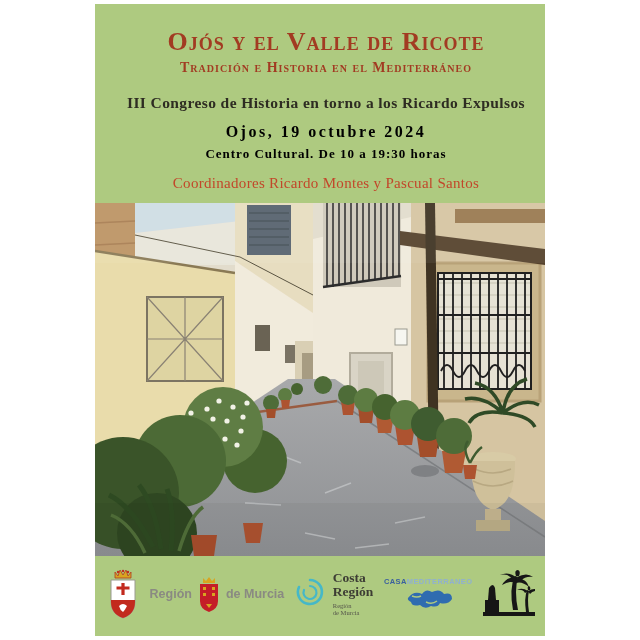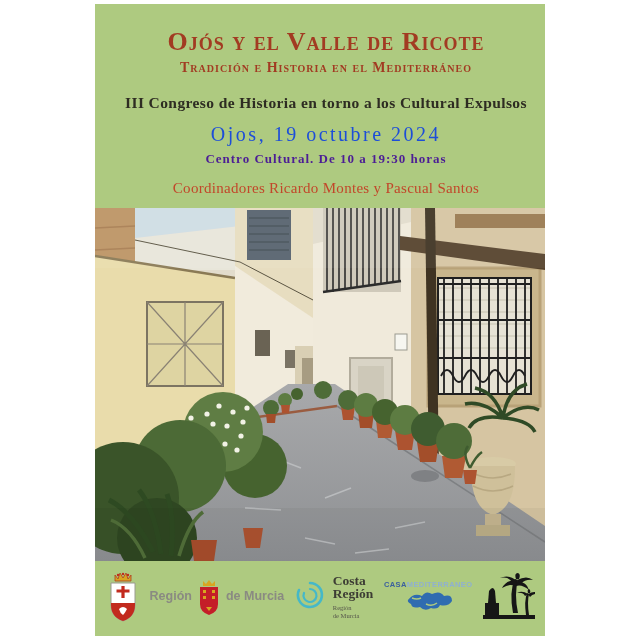--- a/index.html
+++ b/index.html
@@ -4,22 +4,22 @@
 <style>
   * { margin:0; padding:0; box-sizing:border-box; }
   body { width:640px; height:640px; background:#ffffff; font-family:"Liberation Serif", serif; overflow:hidden; }
   .page { position:relative; width:640px; height:640px; background:#ffffff; }
   .poster { position:absolute; left:95px; top:4px; width:450px; height:632px; background:#aeca80; display:flex; flex-direction:column; }
 
   .header { text-align:center;margin-left:12px; }
   .title { margin-top:24px; font-size:26px; font-weight:bold; font-variant:small-caps; letter-spacing:1px; color:#a23b22; line-height:1.05; }
   .subtitle { margin-top:5px; font-size:14px; font-weight:bold; font-variant:small-caps; letter-spacing:1px; color:#a23b22; }
   .congress { margin-top:18px; font-size:15.5px; font-weight:bold; color:#2e2c22; letter-spacing:0.4px; }
-  .dateline { margin-top:11px; font-size:20px; font-weight:normal; color:#1d4ed8; letter-spacing:2.5px; }
-  .venue { margin-top:5px; font-size:13px; font-weight:bold; color:#4c1d95; letter-spacing:1px; }
+  .dateline { margin-top:11px; font-size:16px; font-weight:bold; color:#000000; letter-spacing:2.5px; }
+  .venue { margin-top:5px; font-size:13px; font-weight:bold; color:#000000; letter-spacing:1px; }
   .coordinators { margin-top:13px; font-size:15px; font-weight:normal; color:#c2472a; letter-spacing:0.3px; }
 
   .photo { margin-top:11px; width:450px; height:353px; line-height:0; }
   .photo svg { width:100%; height:100%; }
 
   .footer { flex:1; display:flex; align-items:center; justify-content:space-between; padding:2px 10px 6px 12px; }
   .logo { display:flex; align-items:center; line-height:1; }
   .logo svg { display:block; }
 
   .region-murcia { gap:4px; font-family:"Liberation Sans", sans-serif; }
@@ -41,21 +41,21 @@
 </style>
 </head>
 <body>
 
 <div class="page">
   <div class="poster">
 
     <div class="header">
       <div class="title">Ojós y el Valle de Ricote</div>
       <div class="subtitle">Tradición e Historia en el Mediterráneo</div>
-      <div class="congress">III Congreso de Historia en torno a los Cultural Expulsos</div>
+      <div class="congress">III Congreso de Historia en torno a los Ricardo Expulsos</div>
       <div class="dateline">Ojos, 19 octubre 2024</div>
       <div class="venue">Centro Cultural. De 10 a 19:30 horas</div>
       <div class="coordinators">Coordinadores Ricardo Montes y Pascual Santos</div>
     </div>
 
     <div class="photo">
       <svg viewBox="0 0 450 353" preserveAspectRatio="none">
         <defs>
           <linearGradient id="streetG" x1="0" y1="0" x2="0" y2="1">
             <stop offset="0" stop-color="#a8a9ab"></stop>

